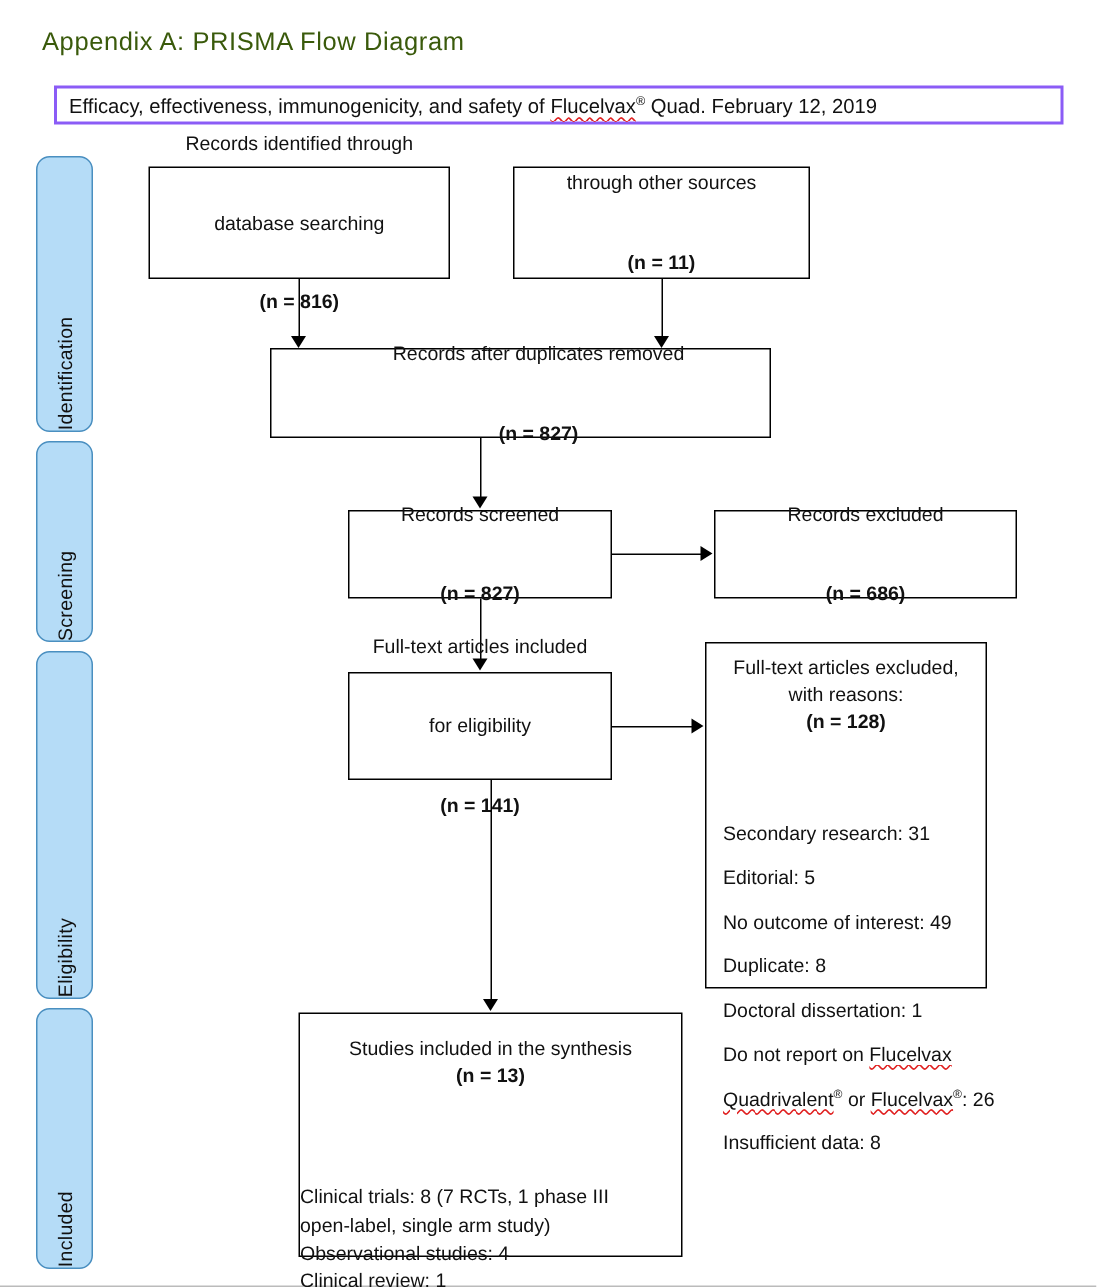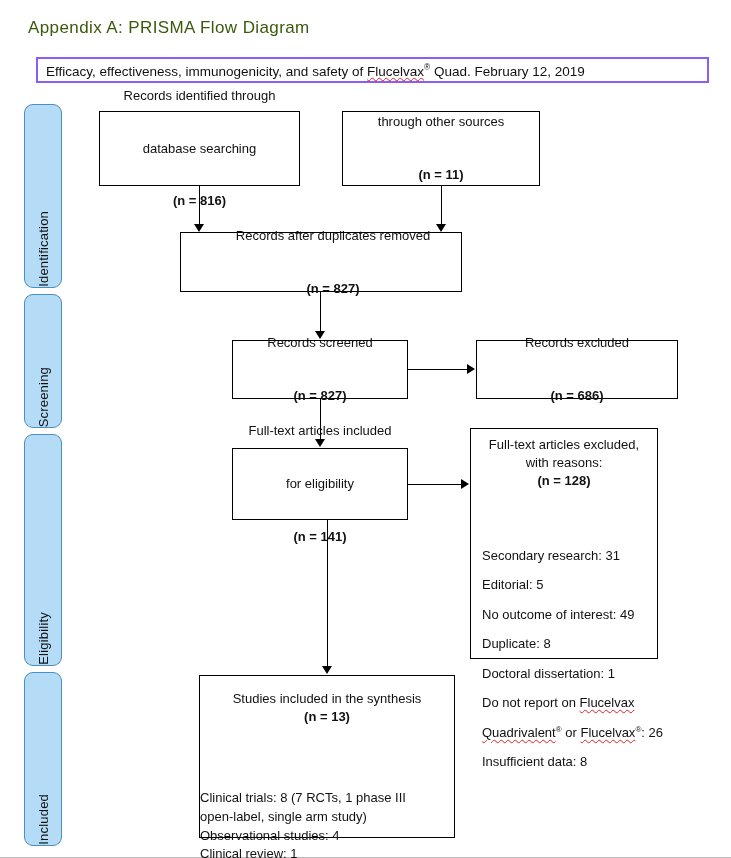--- a/index.html
+++ b/index.html
@@ -189,21 +189,21 @@
     <span class="line squiggle-blue">through other sources</span>
     <span class="line count">(n = 11)</span>
   </div>
 
   <div class="conn conn-v" style="left:199px; top:186px; height:40px;"></div>
   <div class="arrow-down" style="left:194px; top:224px;"></div>
 
   <div class="conn conn-v" style="left:441px; top:186px; height:40px;"></div>
   <div class="arrow-down" style="left:436px; top:224px;"></div>
 
-  <div class="flow-box" style="left:180px; top:232px; width:282px; height:60px;padding-left:24px;">
+  <div class="flow-box" style="left:180px; top:232px; width:334px; height:60px;padding-left:24px;">
     <span class="line">Records after duplicates <span class="squiggle-blue">removed</span></span>
     <span class="line count">(n = 827)</span>
   </div>
 
   <div class="conn conn-v" style="left:320px; top:292px; height:40px;"></div>
   <div class="arrow-down" style="left:315px; top:331px;"></div>
 
   <div class="flow-box" style="left:232px; top:340px; width:176px; height:59px;">
     <span class="line squiggle-blue">Records screened</span>
     <span class="line count">(n = 827)</span>

